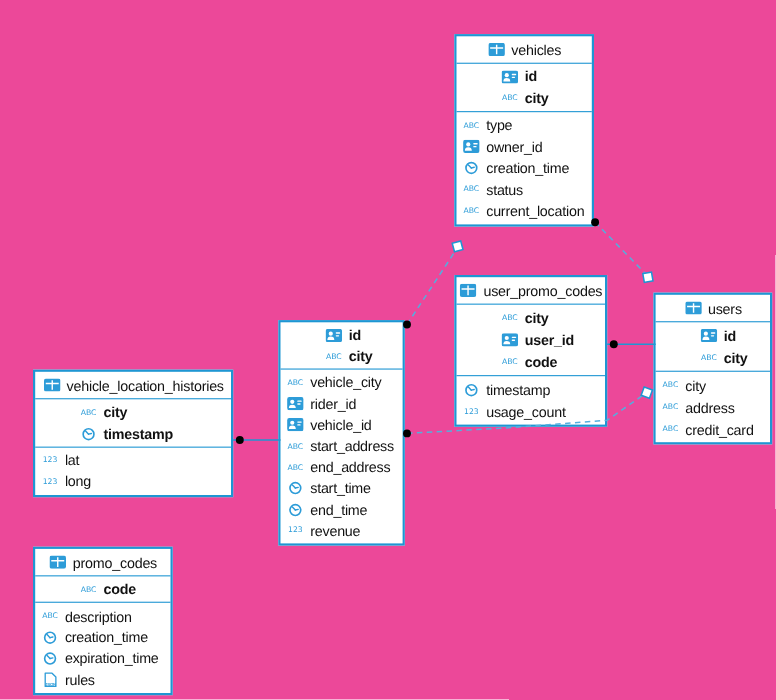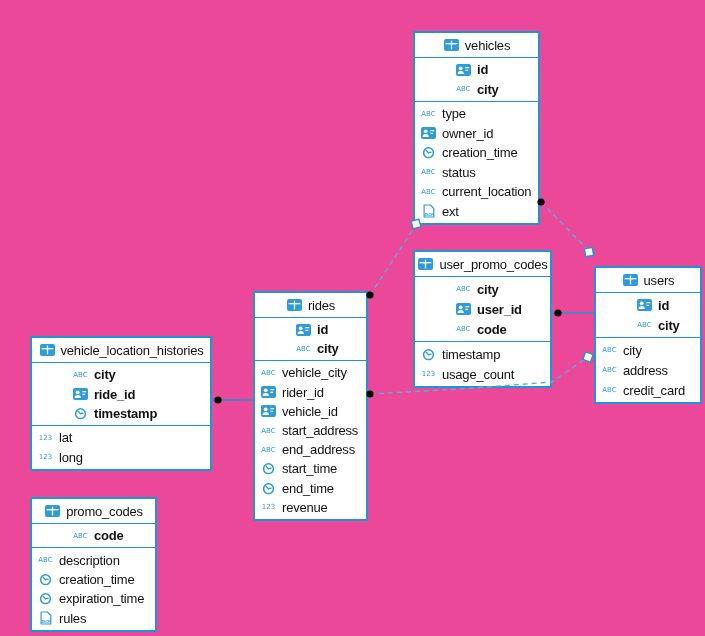--- a/index.html
+++ b/index.html
@@ -100,28 +100,20 @@
         <span class="lbl">creation_time</span>
       </div>
       <div class="row">
         <span class="ic tic">ABC</span>
         <span class="lbl">status</span>
       </div>
       <div class="row">
         <span class="ic tic">ABC</span>
         <span class="lbl">current_location</span>
       </div>
-      <div class="row">
-        <span class="ic">
-            <svg width="13" height="14">
-              <use href="#i-json"></use>
-            </svg>
-          </span>
-        <span class="lbl">ext</span>
-      </div>
     </div>
   </div>
 
   <div class="tbl" style="left:413px;top:250px;width:139px;--rh:20px">
     <div class="tbl-h">
       <span class="ic">
           <svg width="15" height="12">
             <use href="#i-table"></use>
           </svg>
         </span>
@@ -194,28 +186,20 @@
         <span class="lbl">address</span>
       </div>
       <div class="row">
         <span class="ic tic">ABC</span>
         <span class="lbl">credit_card</span>
       </div>
     </div>
   </div>
 
   <div class="tbl" style="left:253px;top:291px;width:115px;--rh:19.2px">
-    <div class="tbl-h">
-      <span class="ic">
-          <svg width="15" height="12">
-            <use href="#i-table"></use>
-          </svg>
-        </span>
-      <span class="lbl">rides</span>
-    </div>
     <div class="sec pk">
       <div class="row b">
         <span class="ic">
             <svg width="15" height="12">
               <use href="#i-uuid"></use>
             </svg>
           </span>
         <span class="lbl">id</span>
       </div>
       <div class="row b">
@@ -281,28 +265,20 @@
           <svg width="15" height="12">
             <use href="#i-table"></use>
           </svg>
         </span>
       <span class="lbl">vehicle_location_histories</span>
     </div>
     <div class="sec pk">
       <div class="row b">
         <span class="ic tic">ABC</span>
         <span class="lbl">city</span>
-      </div>
-      <div class="row b">
-        <span class="ic">
-            <svg width="15" height="12">
-              <use href="#i-uuid"></use>
-            </svg>
-          </span>
-        <span class="lbl">ride_id</span>
       </div>
       <div class="row b">
         <span class="ic">
             <svg width="13" height="13">
               <use href="#i-time"></use>
             </svg>
           </span>
         <span class="lbl">timestamp</span>
       </div>
     </div>

